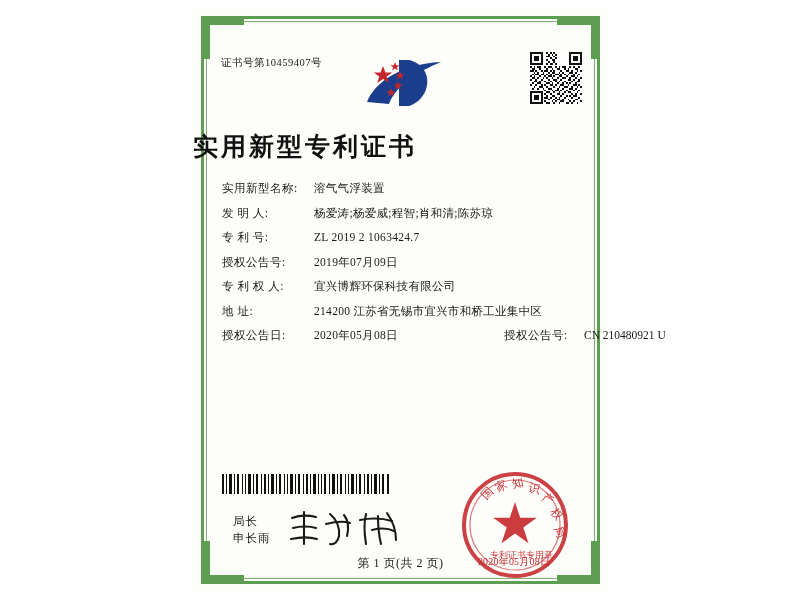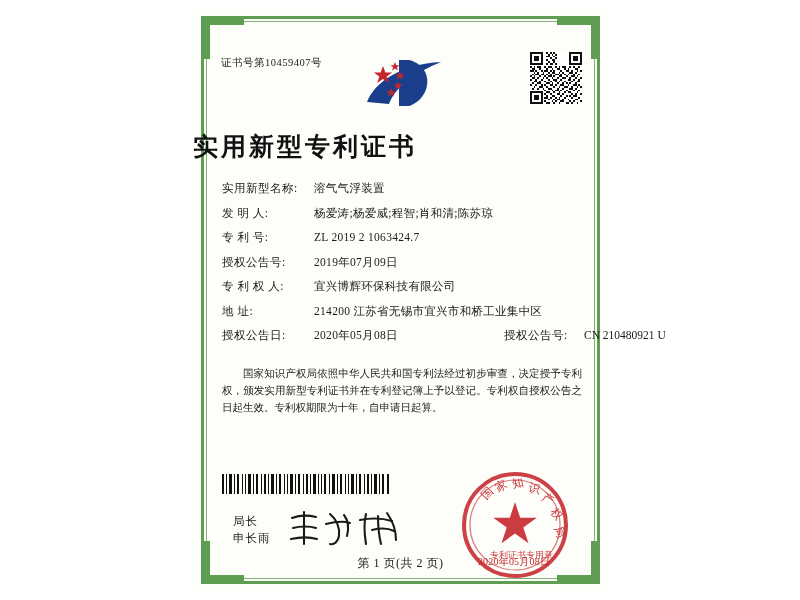--- a/index.html
+++ b/index.html
@@ -490,21 +490,20 @@
       </div>
       <div class="field-row split">
         <span class="field-label">授权公告日:</span>
         <span class="field-value">2020年05月08日</span>
         <span class="field-label2">授权公告号:</span>
         <span class="field-value2">CN 210480921 U</span>
       </div>
     </div>
 
     <div class="body-text">
-      <p>国家知识产权局依照中华人民共和国专利法经过初步审查，决定授予专利权，颁发实用新型专利证书并在专利登记簿上予以登记。专利权自授权公告之日起生效。专利权期限为十年，自申请日起算。</p>
     </div>
 
     <div class="barcode">
       <svg width="170" height="20" viewBox="0 0 170 20" shape-rendering="crispEdges">
         <rect width="170" height="20" fill="#fdfdfa"></rect>
         <g fill="#111111">
           <rect x="1" y="0" width="2" height="20"></rect>
             <rect x="5" y="0" width="1" height="20"></rect>
           <rect x="8" y="0" width="3" height="20"></rect>
             <rect x="13" y="0" width="1" height="20"></rect>

